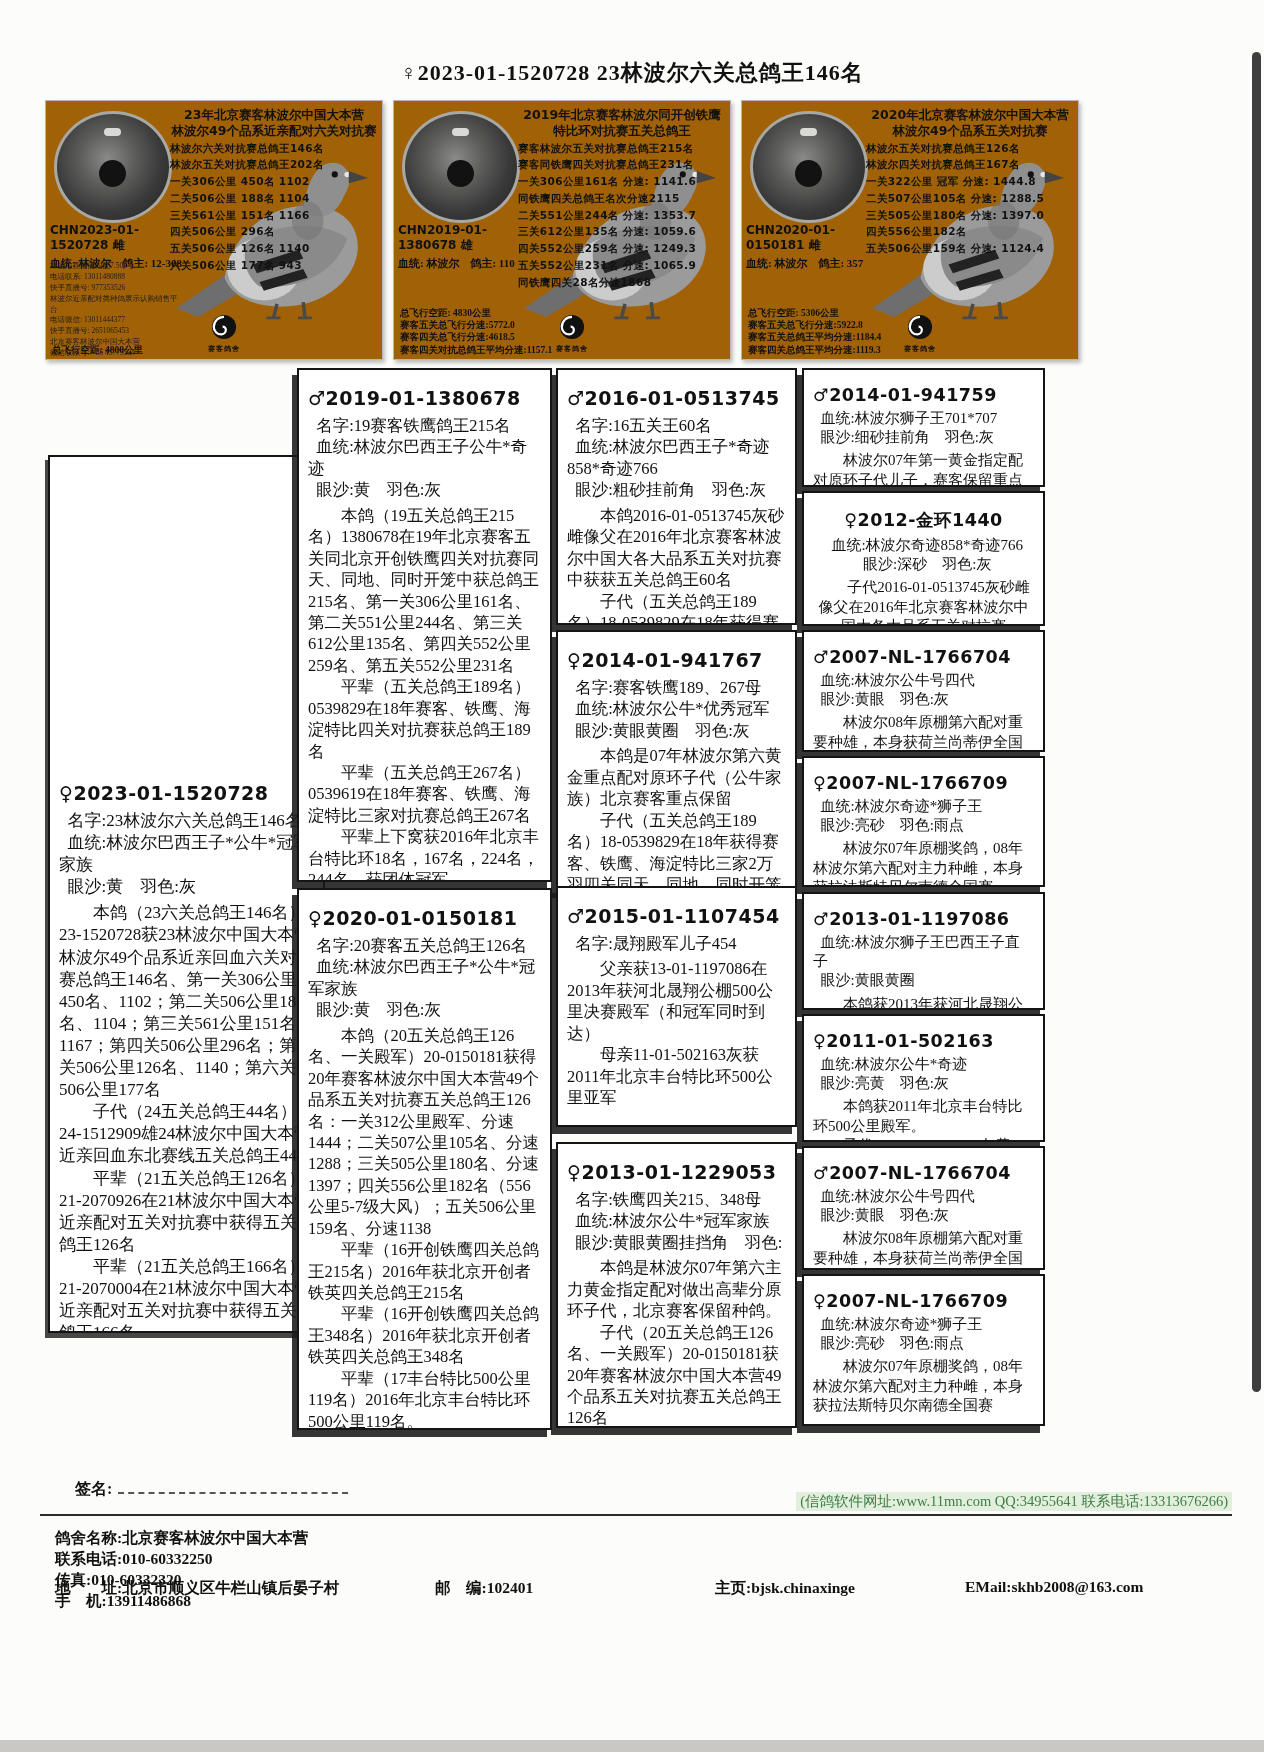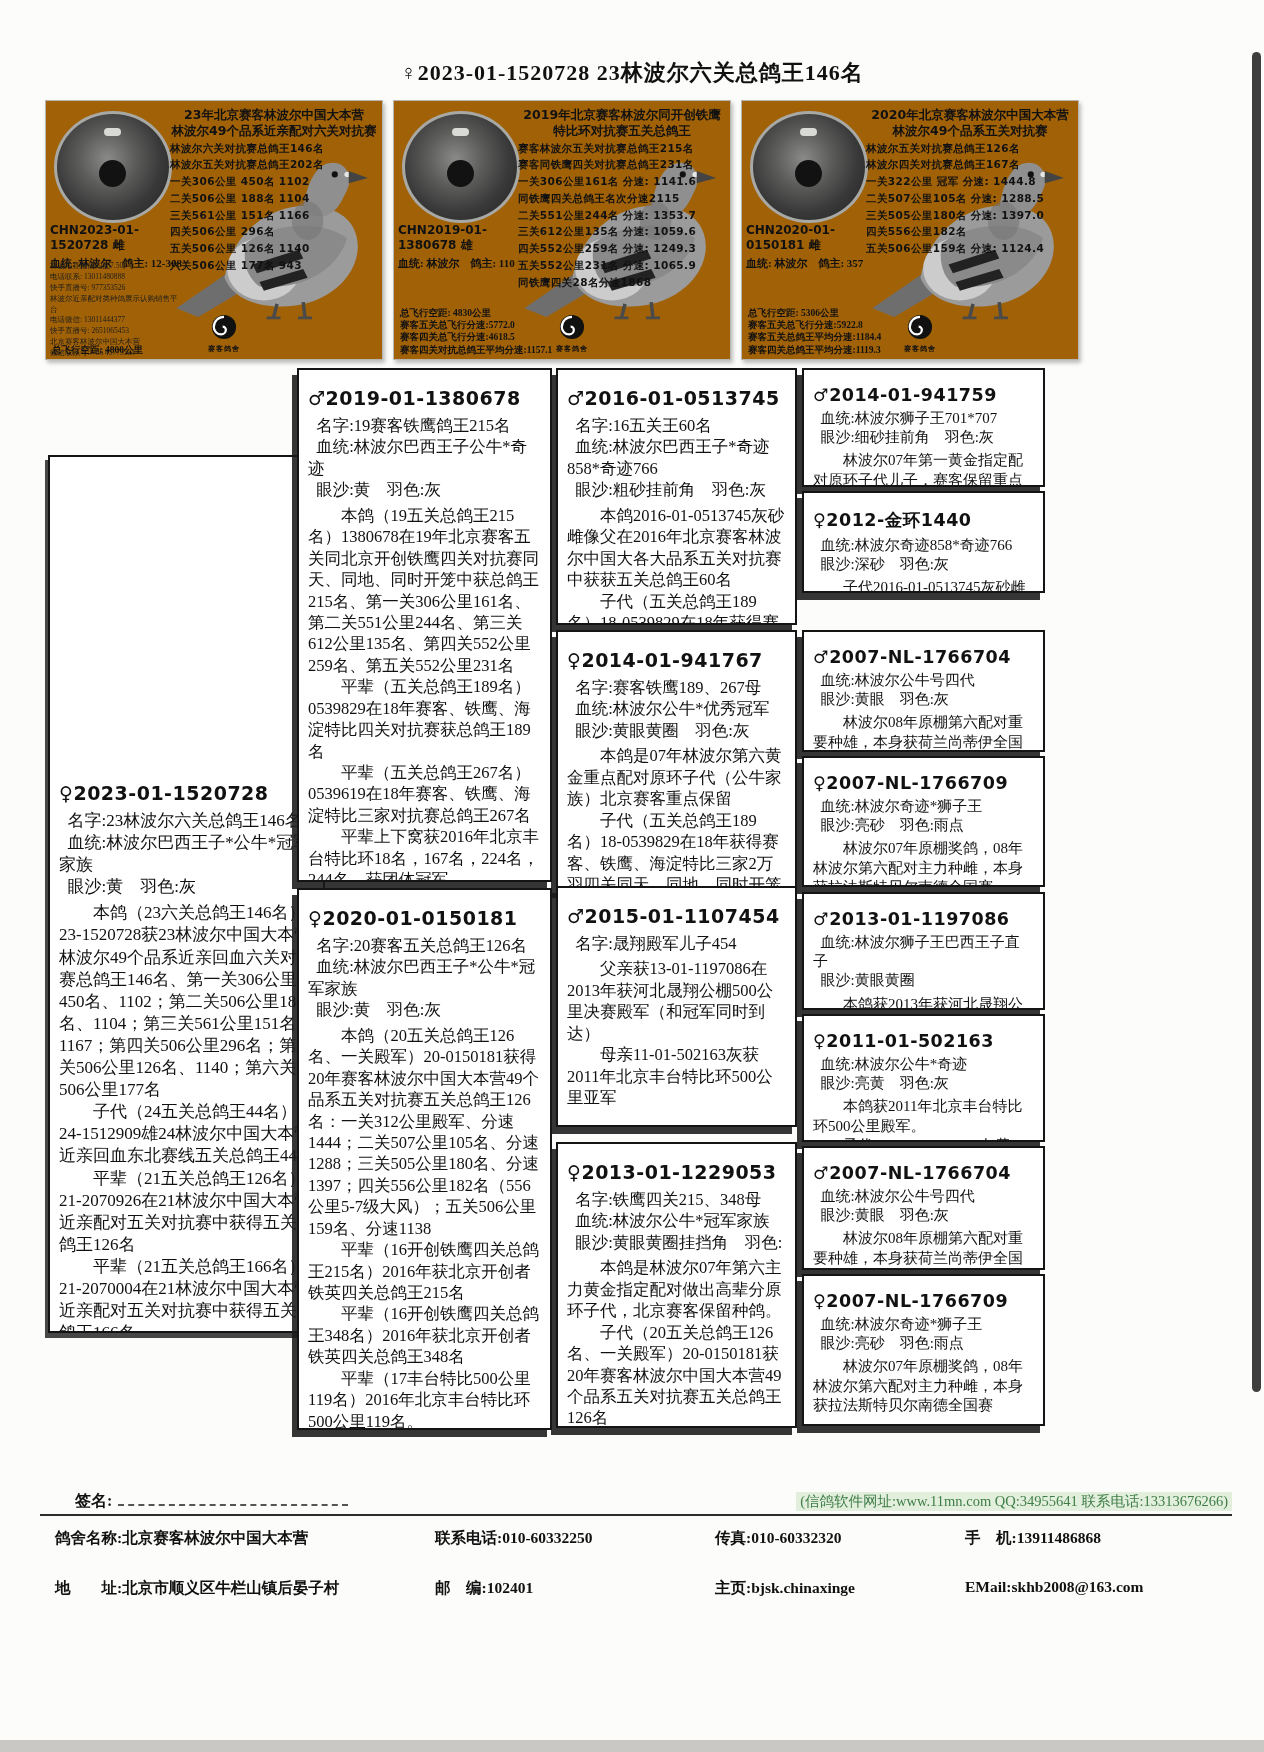--- a/index.html
+++ b/index.html
@@ -48,35 +48,35 @@
   .small .pbody div{font-size:15px;line-height:1.28;}
   #box-subject{left:48px;top:455px;width:277px;height:878px;padding-top:322px;box-shadow:-3px 5px 0 rgba(25,25,25,.8);}
   #box-subject .pmeta div,#box-subject .pbody div{font-size:17px;}
   #box-father{left:297px;top:368px;width:255px;height:514px;}
   #box-mother{left:297px;top:888px;width:255px;height:542px;}
   #box-gp0{left:556px;top:368px;width:241px;height:257px;}
   #box-gp1{left:556px;top:630px;width:241px;height:261px;}
   #box-gp2{left:556px;top:886px;width:241px;height:241px;}
   #box-gp3{left:556px;top:1142px;width:241px;height:286px;}
   #box-ggp0{left:802px;top:368px;width:243px;height:119px;}
-  #box-ggp1{left:802px;top:491px;width:243px;height:102px;}
+  #box-ggp1{left:802px;top:491px;width:243px;height:135px;text-align:center;}
   #box-ggp2{left:802px;top:630px;width:243px;height:122px;}
   #box-ggp3{left:802px;top:756px;width:243px;height:131px;}
   #box-ggp4{left:802px;top:892px;width:243px;height:118px;}
   #box-ggp5{left:802px;top:1014px;width:243px;height:128px;}
   #box-ggp6{left:802px;top:1146px;width:243px;height:124px;}
   #box-ggp7{left:802px;top:1274px;width:243px;height:152px;}
   
-  .sign-row{position:absolute;left:75px;top:1478px;font-size:16px;font-weight:bold;margin-top:12px;}
+  .sign-row{position:absolute;left:75px;top:1478px;font-size:16px;font-weight:bold;}
   .sign-line{display:inline-block;width:230px;border-bottom:2px dashed #555;height:14px;margin-left:6px;}
   .software-line{position:absolute;right:32px;top:1492px;font-size:14.5px;color:#3f7d46;
                  background:#e2efdd;padding:0 4px;}
   .foot-rule{position:absolute;left:40px;top:1514px;width:1192px;height:2px;background:#2c2c2c;}
   .foot-row{position:absolute;left:55px;width:1170px;display:flex;font-size:15.5px;font-weight:bold;}
-  #foot-row1{top:1528px;}
+  #foot-row1{top:1528px;flex-direction:column;}
   #foot-row2{top:1578px;}
   .foot-row div{flex:0 0 auto;}
   .foot-row div:nth-child(1){width:380px;}
   .foot-row div:nth-child(2){width:280px;}
   .foot-row div:nth-child(3){width:250px;}
   
   .edge-strip{position:absolute;right:3px;top:52px;width:9px;height:1340px;background:#1c1c1c;border-radius:5px;opacity:.85;}
   .bottom-strip{position:absolute;left:0;bottom:0;width:100%;height:12px;background:#c9c8c4;}
 </style>
 </head>

